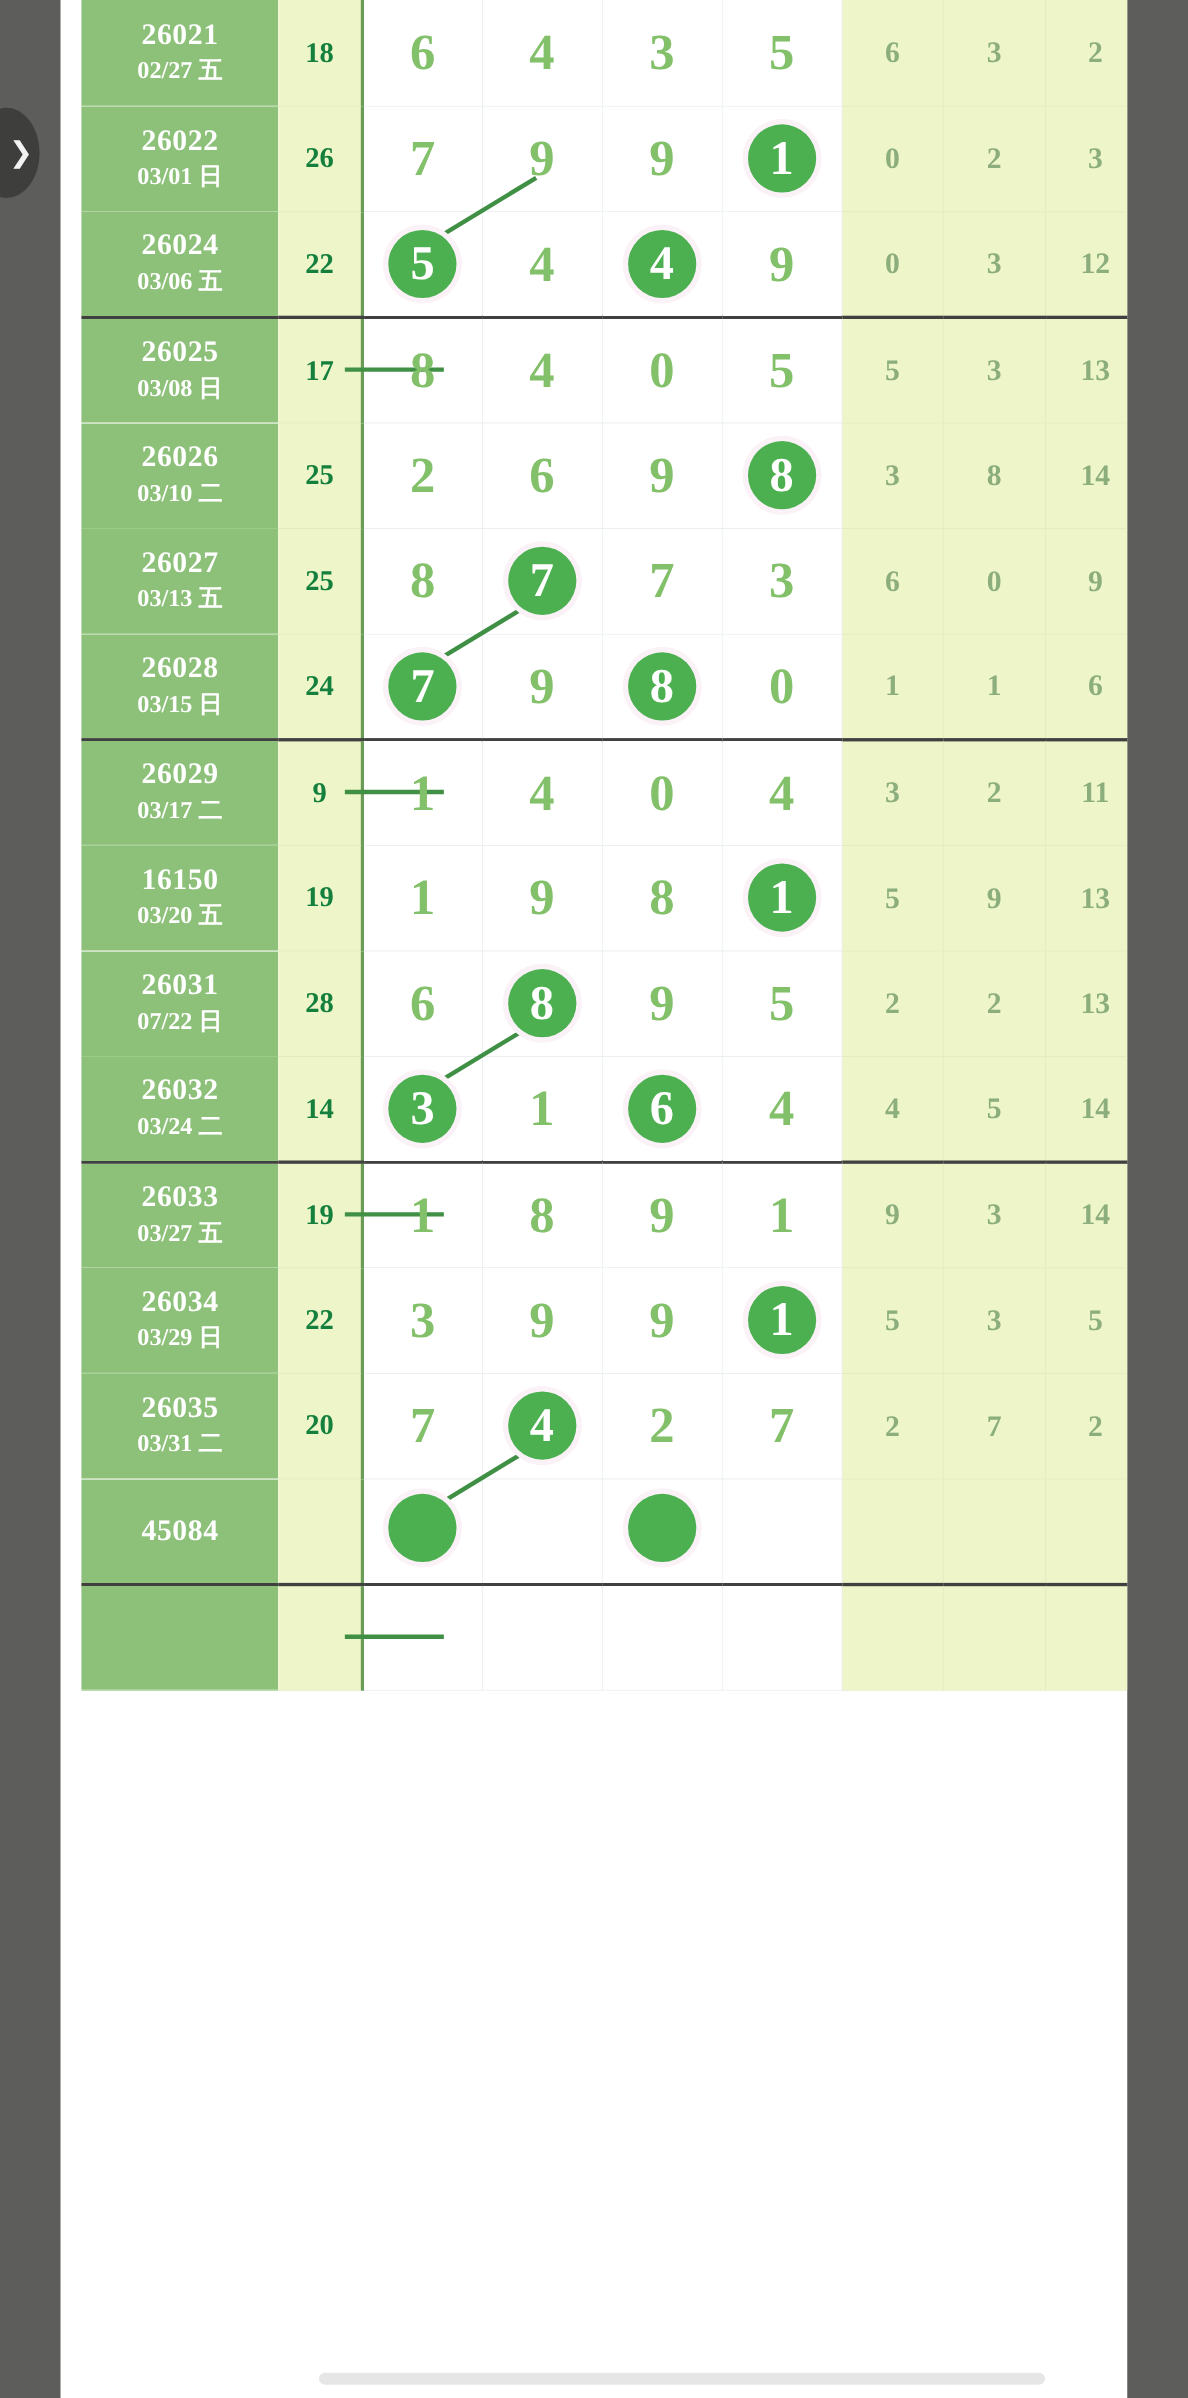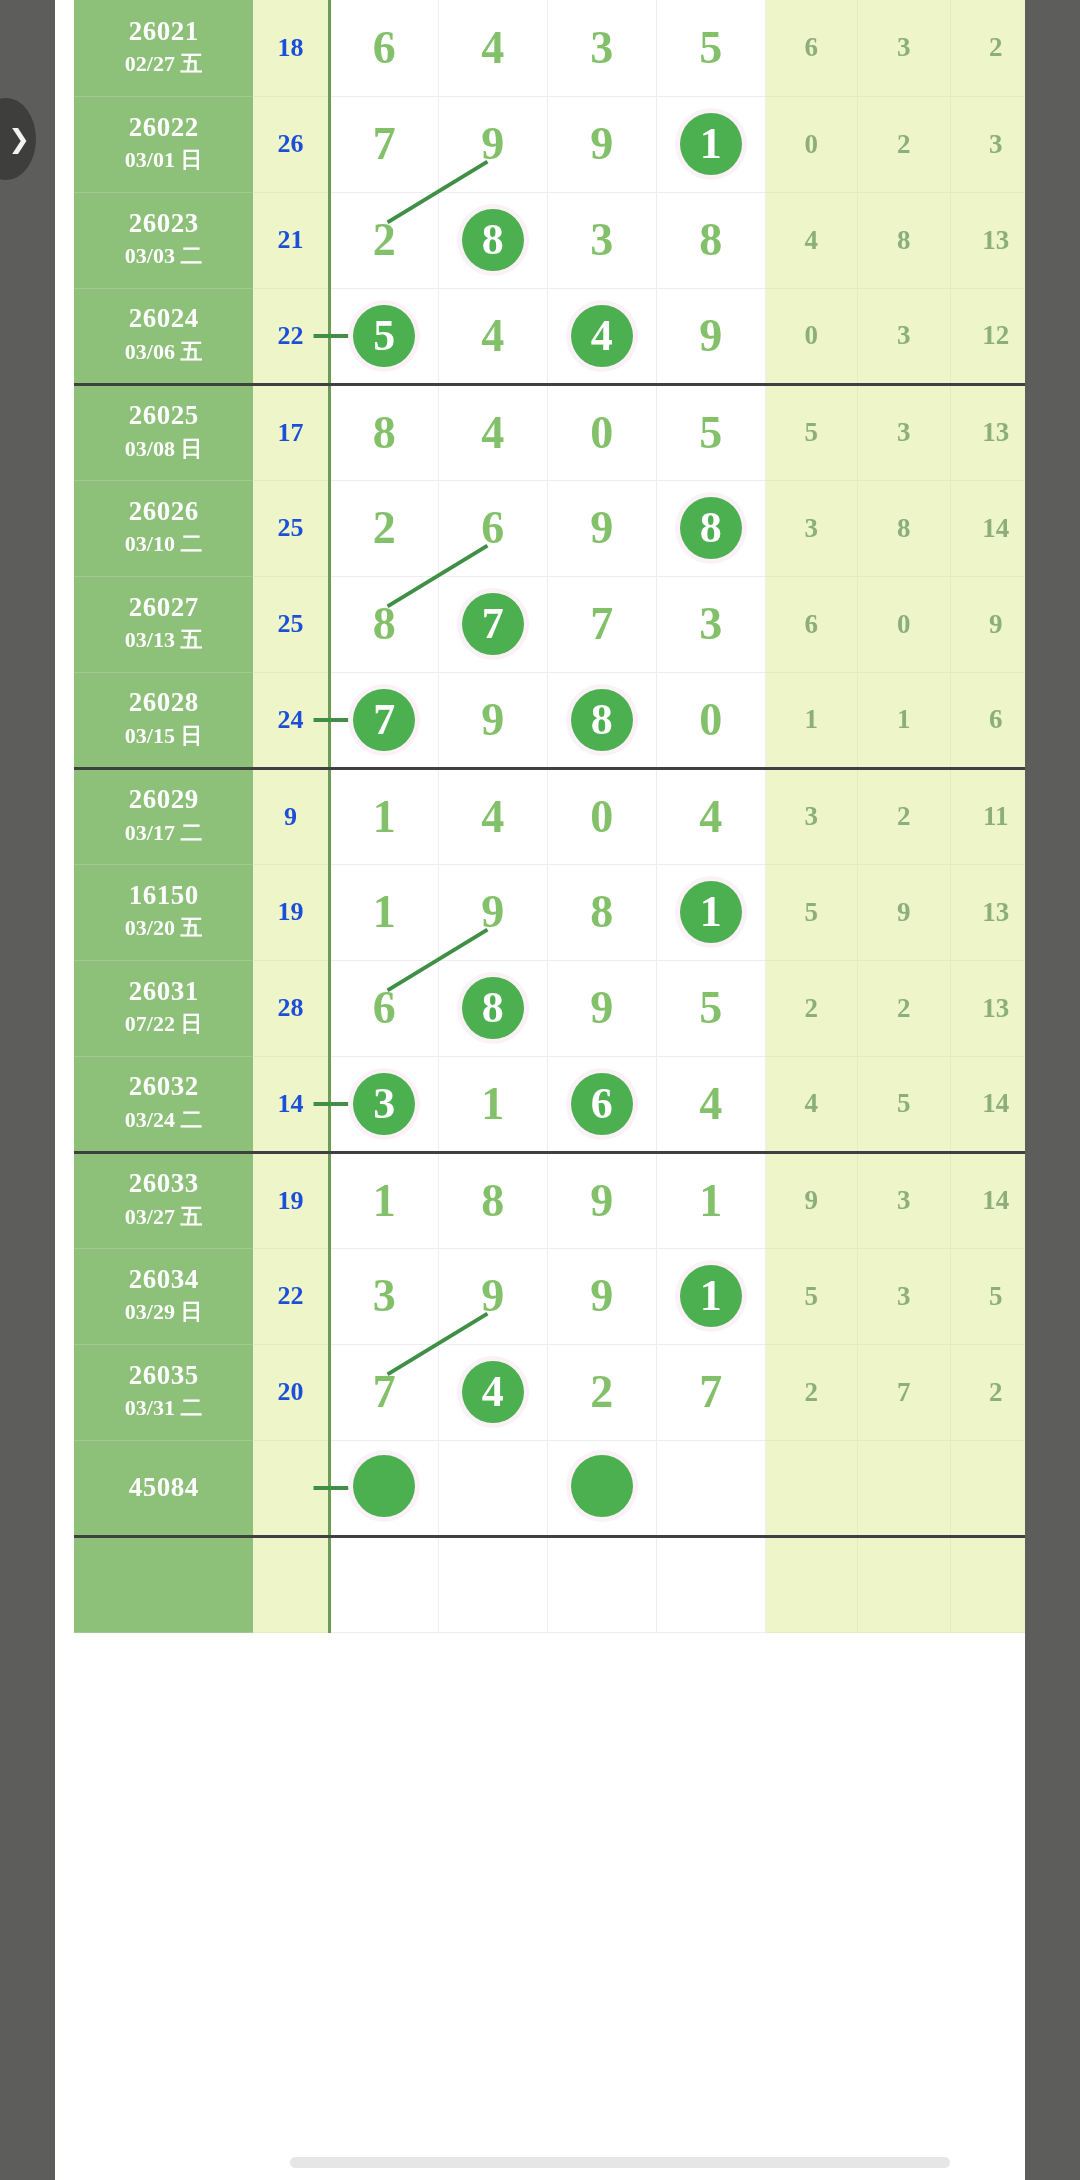--- a/index.html
+++ b/index.html
@@ -63,21 +63,21 @@
     font-family: "Liberation Serif", serif;
   }
   .issue-date {
     font-size: 22px; font-weight: 700; margin-top: 4px;
     font-family: "Liberation Serif", serif;
   }
 
   
   td.sum {
     background: #eef6c9;
-    color: #1d4ed8;
+    color: #15803d;
     font-size: 26px; font-weight: 700;
     border-right: 3px solid #6a9c58;
     border-bottom: 1px solid #e2edbc;
     font-family: "Liberation Serif", serif;
   }
 
   
   td.ball {
     background: #ffffff;
     border-right: 1px solid #eceff0;
@@ -176,34 +176,20 @@
             </td>
             <td class="sum">26</td>
             <td class="ball"><span class="num">7</span></td>
             <td class="ball"><span class="num">9</span></td>
             <td class="ball"><span class="num">9</span></td>
             <td class="ball"><span class="num hl">1</span></td>
             <td class="stat">0</td>
             <td class="stat">2</td>
             <td class="stat last">3</td>
           </tr>
-          <tr class="row">
-            <td class="issue">
-              <div class="issue-no">26023</div>
-              <div class="issue-date">03/03 二</div>
-            </td>
-            <td class="sum">21</td>
-            <td class="ball"><span class="num">2</span></td>
-            <td class="ball"><span class="num hl">8</span></td>
-            <td class="ball"><span class="num">3</span></td>
-            <td class="ball"><span class="num">8</span></td>
-            <td class="stat">4</td>
-            <td class="stat">8</td>
-            <td class="stat last small">13</td>
-          </tr>
           <tr class="row group-end">
             <td class="issue">
               <div class="issue-no">26024</div>
               <div class="issue-date">03/06 五</div>
             </td>
             <td class="sum">22</td>
             <td class="ball"><span class="num hl">5</span></td>
             <td class="ball"><span class="num">4</span></td>
             <td class="ball"><span class="num hl">4</span></td>
             <td class="ball"><span class="num">9</span></td>

